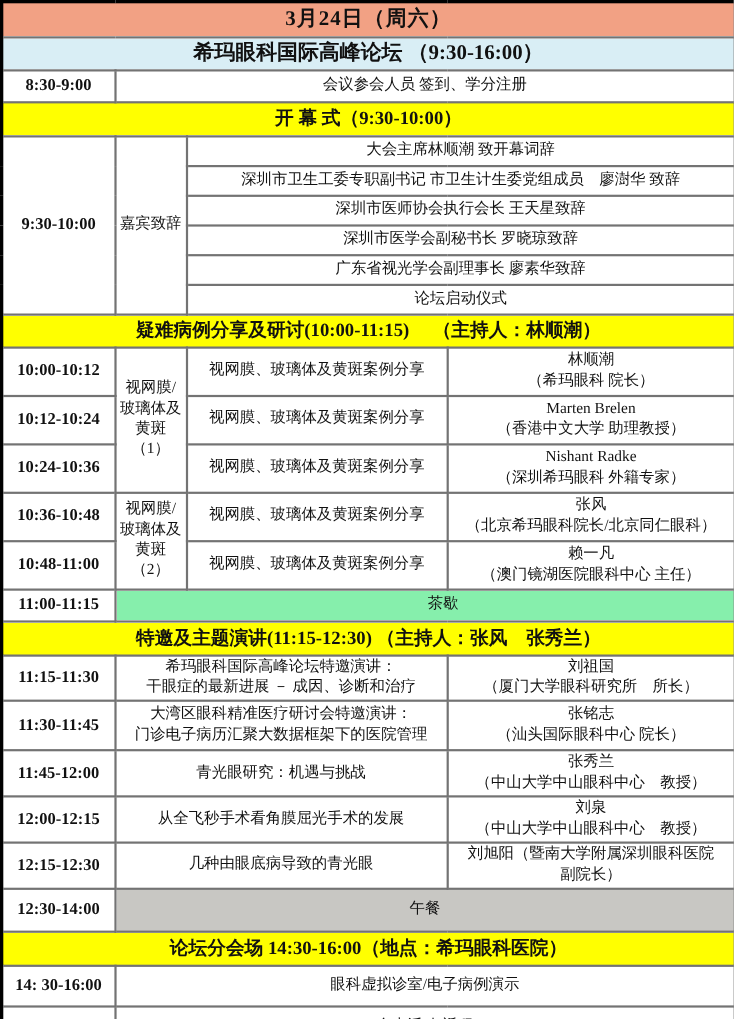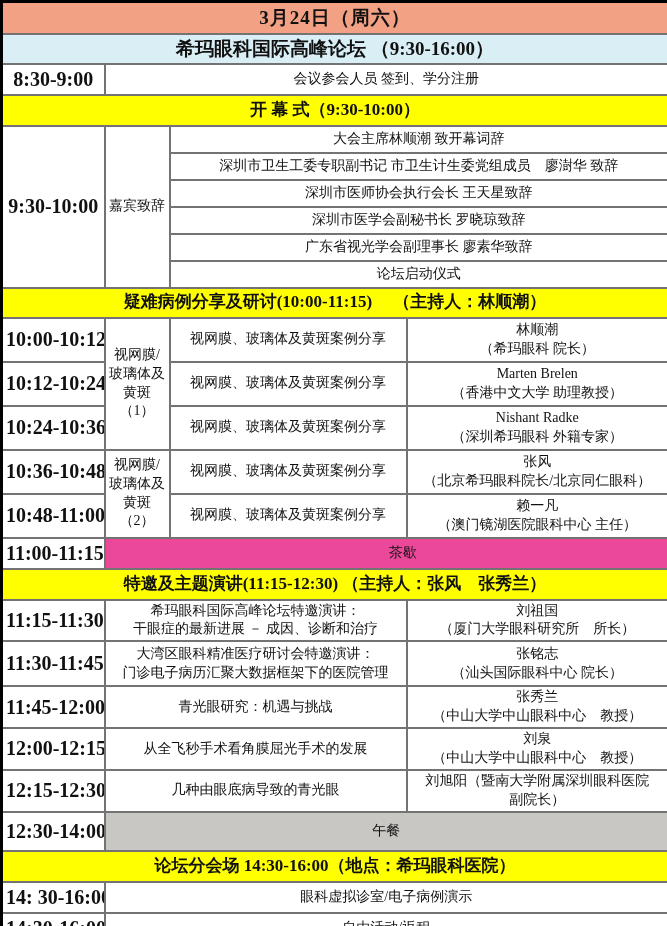--- a/index.html
+++ b/index.html
@@ -17,28 +17,28 @@
     padding: 1px 3px;
     white-space: pre-line;
     font-size: 14px;
     color: #111;
     line-height: 1.35;
     overflow: hidden;
   }
   .hdr-date   { background: #F2A184; font-weight: bold; font-size: 19px; letter-spacing: 1px; }
   .hdr-forum  { background: #D9EEF5; font-weight: bold; font-size: 19px; }
   .section    { background: #FFFF00; font-weight: bold; font-size: 17px; }
-  .time       { font-weight: bold; font-size: 20px; white-space: nowrap; }
+  .time       { font-weight: bold; font-size: 15px; white-space: nowrap; }
   .group      { font-size: 14px; padding: 1px 2px; }
-  .gray-light { background: #ec4899; padding-left: 36px; }
+  .gray-light { background: #86efac; padding-left: 36px; }
   .gray       { background: #C8C7C3; }
   tr.h32 { height: 32px; } tr.h30 { height: 30px; margin-top: 28px; } tr.h29 { height: 29px; }
   tr.h31 { height: 31px; } tr.h27 { height: 27px; } tr.h44 { height: 44px; }
   tr.h47 { height: 33px; font-family: Liberation Serif, serif; } tr.h45 { height: 45px; } tr.h46 { height: 32px; }
-  tr.h42 { height: 42px; } tr.h28 { height: 39px; } tr.h25 { height: 25px; }
+  tr.h42 { height: 42px; } tr.h28 { height: 39px; } tr.h25 { height: 37px; }
 </style>
 </head>
 <body>
 
 <table class="schedule">
   <colgroup>
     <col style="width:103px">
     <col style="width:65px">
     <col style="width:237px">
     <col style="width:262px">

